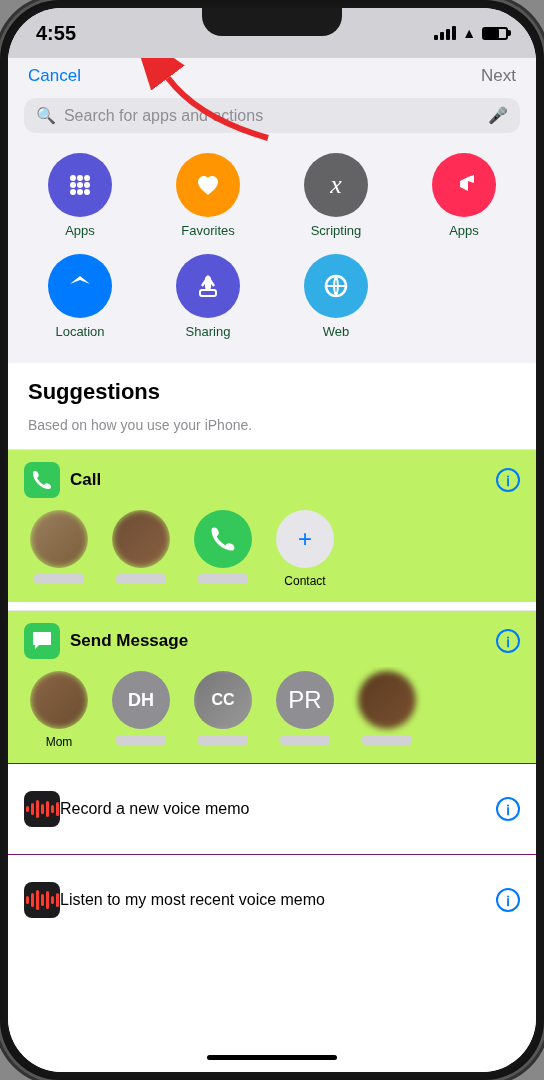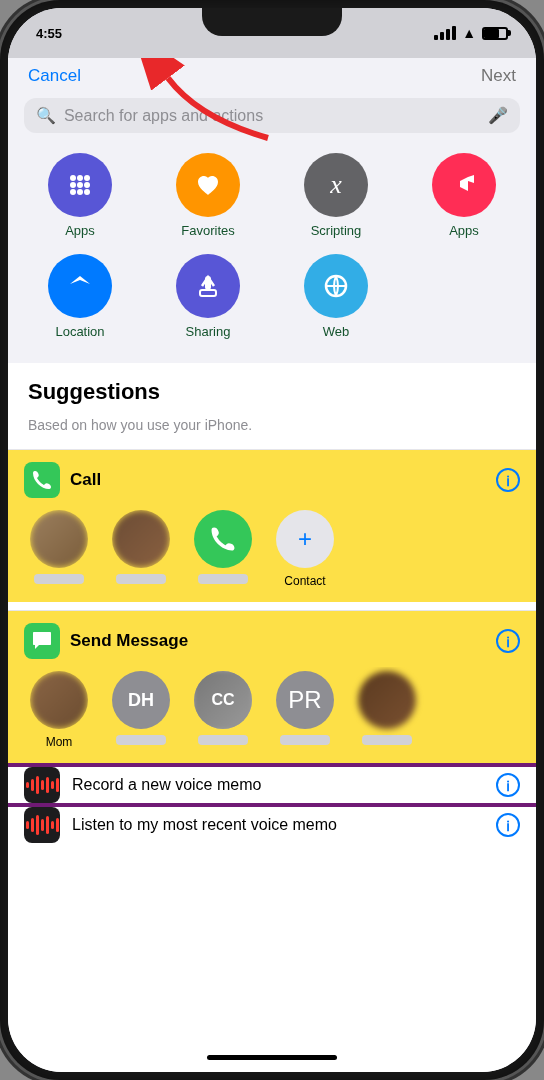--- a/index.html
+++ b/index.html
@@ -38,21 +38,21 @@
       position: relative;
     }
     .notch {
       position: absolute;
       top: 0; left: 50%; transform: translateX(-50%);
       width: 140px; height: 28px;
       background: #1a1a1a;
       border-radius: 0 0 20px 20px;
     }
     .status-time {
-      font-size: 13px;
+      font-size: 20px;
       font-weight: 600;
       color: #000;
     }
     .status-icons {
       display: flex;
       align-items: center;
       gap: 6px;
     }
     .signal-bars { display: flex; align-items: flex-end; gap: 2px; }
     .signal-bar {
@@ -176,21 +176,21 @@
     }
     .suggestions-subtitle {
       font-size: 14px;
       color: #8e8e93;
       margin-bottom: 0;
       margin-top: 12px;
     }
 
     
     .action-section {
-      background: #fde047;
+      background: #bef264;
       border-top: 1px solid #e5e5ea;
       margin-top: 8px;
     }
     .action-header {
       display: flex;
       align-items: center;
       padding: 12px 16px 8px;
       gap: 10px;
     }
     .action-app-icon {
@@ -262,23 +262,23 @@
     .contact-name-blur {
       width: 50px; height: 10px;
       background: #d1d1d6;
       border-radius: 4px;
     }
 
     
     .simple-action-row {
       display: flex;
       align-items: center;
-      padding: 0 16px;
-      gap: 12px;
-      border-top: 4px solid #701a75;
+      padding: 27px 16px;
+      gap: 0;
+      border-top: 1px solid #701a75;
     }
     .voice-icon {
       width: 36px; height: 36px;
       border-radius: 8px;
       background: #1c1c1e;
       display: flex; align-items: center; justify-content: center;
     }
     .voice-waveform {
       display: flex; align-items: center; gap: 2px;
     }

